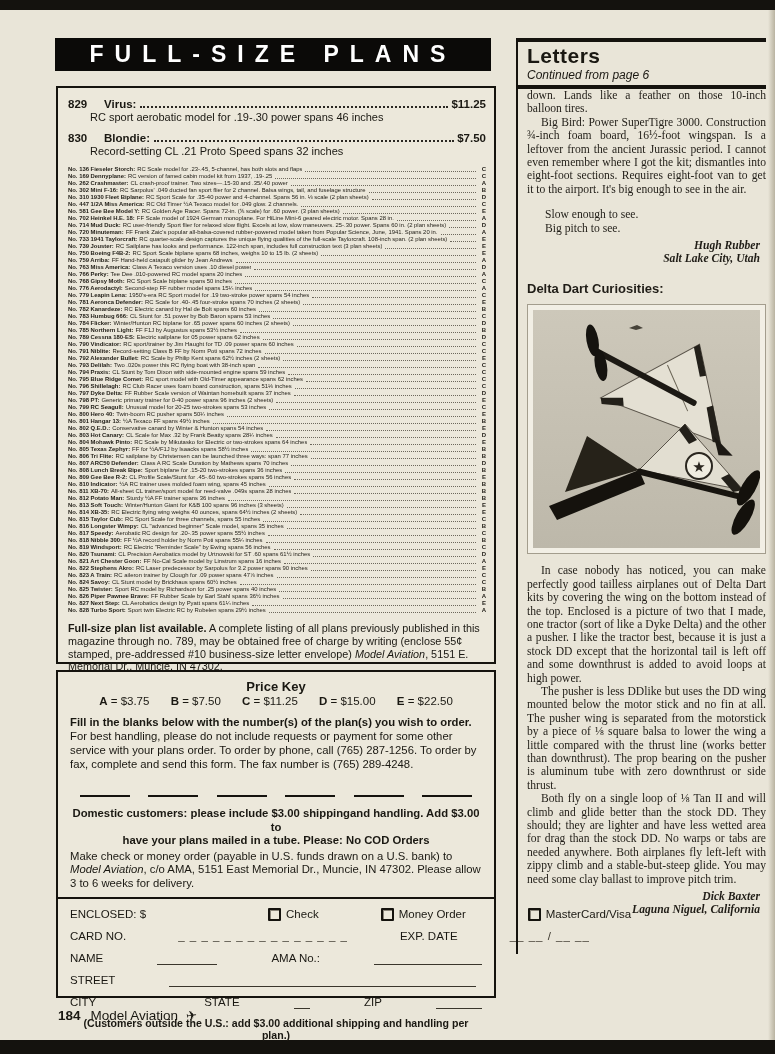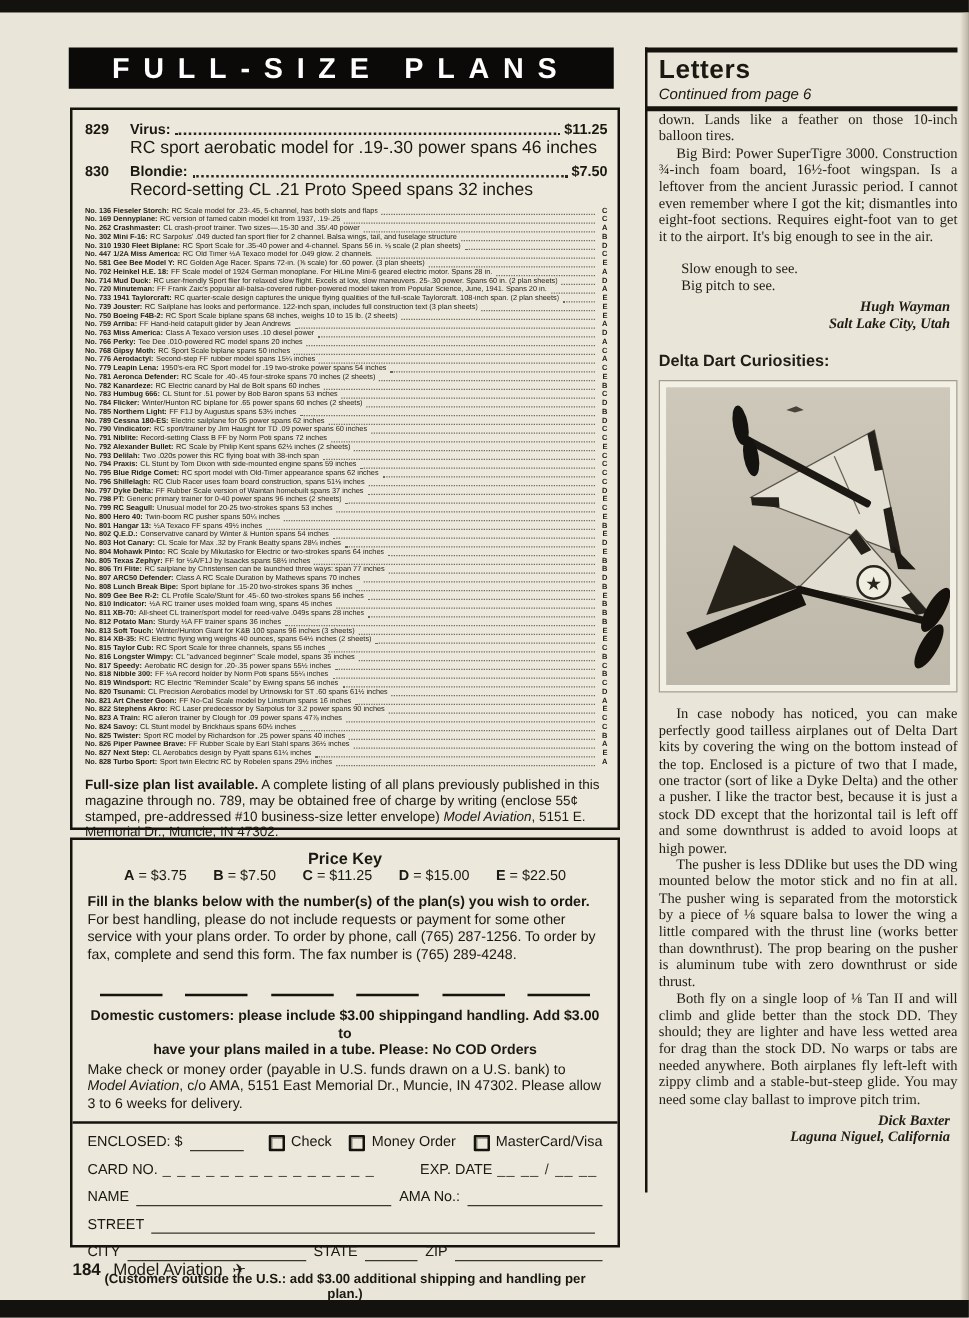--- a/index.html
+++ b/index.html
@@ -19,21 +19,21 @@
     color:#fff;display:flex;align-items:center;justify-content:center;
     font-weight:bold;font-size:23px;letter-spacing:11px;white-space:nowrap;}
   .box{position:absolute;left:56px;width:440px;border:2px solid #15130e;background:#ece8db;box-sizing:border-box;}
   .box1{top:86px;height:578px;padding:9px 8px 4px 10px;}
   .box2{top:670px;height:328px;padding:7px 12px 20px 12px;}
 
   .feat{margin-bottom:2px;}
   .frow{display:flex;align-items:flex-end;font-size:11.5px;font-weight:bold;line-height:14px;}
   .fno{width:36px;}
   .flead{flex:1;border-bottom:2px dotted #2a2722;margin:0 3px 3px 4px;}
-  .fdesc{margin:0 0 7px 36px;font-size:14px;line-height:13px;}
+  .fdesc{margin:0 0 7px 22px;font-size:11px;line-height:13px;}
 
   .plist{margin-top:8px;}
   .prow{display:flex;align-items:flex-end;height:7px;font-size:5.9px;line-height:7px;white-space:nowrap;color:#25221b;}
   .prow .txt{overflow:hidden;flex-shrink:1;}
   .prow b{font-weight:bold;}
   .prow .d{margin-left:2px;}
   .prow .lead{flex:1;min-width:5px;border-bottom:1px dotted #6d685c;margin:0 2px 1px 3px;}
   .prow .pc{width:8px;text-align:right;font-weight:bold;font-size:6px;}
 
   .lnote{margin-top:8px;font-size:10.8px;line-height:12.8px;}
@@ -45,21 +45,21 @@
   .pk-item{margin:0 9px;white-space:nowrap;}
   .pk-item b{font-weight:bold;}
   .instr{margin:8px 0 0 0;font-size:11.3px;line-height:14px;}
   .instr b{font-weight:bold;}
   .blanks{display:flex;justify-content:space-between;margin:14px 10px 10px 10px;}
   .blank{width:50px;height:10px;border-bottom:2px solid #15130e;}
   .domestic{text-align:center;font-weight:bold;font-size:11.3px;line-height:13.6px;}
   .payment{margin:2px 0 0 0;font-size:11.3px;line-height:13.6px;}
   .payment i{font-style:italic;}
   .rule2{height:0;border-top:2px solid #15130e;margin:6px -12px 0 -12px;}
-  .orow{display:flex;align-items:center;font-size:11.5px;line-height:13px;margin-top:9px;}
+  .orow{display:flex;align-items:center;font-size:11.5px;line-height:13px;margin-top:9px;gap:48px;}
   .orow .lab{white-space:nowrap;}
   .fill{border-bottom:1px solid #3a362c;height:12px;}
   .fill.grow{flex:1;margin:0 6px;}
   .cbwrap{display:flex;align-items:center;margin-left:14px;white-space:nowrap;}
   .cb{width:9px;height:9px;border:2px solid #15130e;border-radius:1px;margin-right:5px;box-shadow:inset 1px 1px 0 #8a857a;}
   .dashes{letter-spacing:1px;color:#3a362c;white-space:nowrap;margin:0 4px;}
   .outside{text-align:center;font-weight:bold;font-size:10.6px;margin-top:8px;}
 
   .footer{position:absolute;left:58px;top:1008px;font-size:13.5px;display:flex;align-items:center;}
   .footer b{font-weight:bold;margin-right:10px;}
@@ -607,21 +607,21 @@
   <div class="lbar"></div>
   <div class="ltitle">Letters</div>
   <div class="lsub">Continued from page 6</div>
   <div class="lbar"></div>
 
   <div class="lbody">
     <p>down. Lands like a feather on those 10-inch balloon tires.</p>
     <p class="ind">Big Bird: Power SuperTigre 3000. Construction ¾-inch foam board, 16½-foot wingspan. Is a leftover from the ancient Jurassic period. I cannot even remember where I got the kit; dismantles into eight-foot sections. Requires eight-foot van to get it to the airport. It's big enough to see in the air.</p>
     <p class="quote">Slow enough to see.</p>
     <p class="quote" style="margin-top:0 !important;">Big pitch to see.</p>
-    <p class="sig">Hugh Wayman</p>
+    <p class="sig">Hugh Rubber</p>
     <p class="sig" style="margin-top:0 !important;">Salt Lake City, Utah</p>
 
     <p class="dd-head">Delta Dart Curiosities:</p>
 
     <div class="photo">
       <svg viewBox="0 0 227 238">
         <defs>
           <linearGradient id="ph" x1="0" y1="0" x2="0" y2="1">
             <stop offset="0" stop-color="#cdc8ba"></stop>
               <stop offset="1" stop-color="#bdb8aa"></stop>

